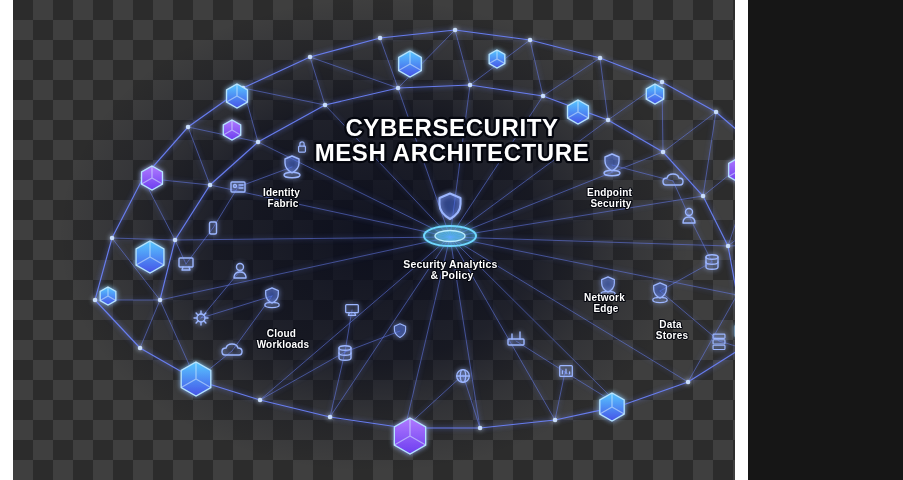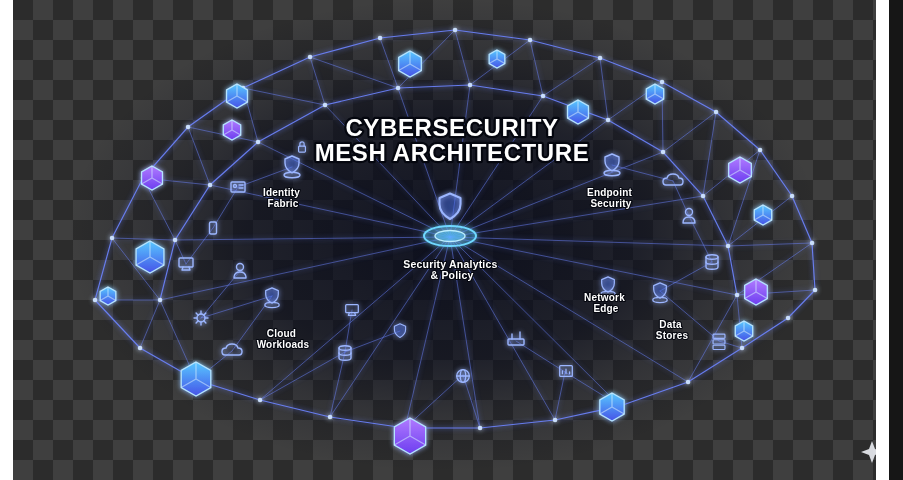--- a/index.html
+++ b/index.html
@@ -1,17 +1,17 @@
 <!DOCTYPE html>
 <html><head>
 <meta charset="utf-8">
 <style>
   html,body{margin:0;padding:0;background:#161616;}
   .stage{
-    position:relative;width:889px;height:480px;overflow:hidden;
+    position:relative;width:748px;height:480px;overflow:hidden;
     background:#ffffff;
     font-family:"Liberation Sans",sans-serif;
   }
   .checker{
     position:absolute;top:0;bottom:0;left:13px;right:13px;
     background-image:conic-gradient(#3f3f3f 90deg,#2c2c2c 90deg 180deg,#3f3f3f 180deg 270deg,#2c2c2c 270deg);
     background-size:40px 40px;
   }
   .vignette{
     position:absolute;top:0;bottom:0;left:13px;right:13px;

